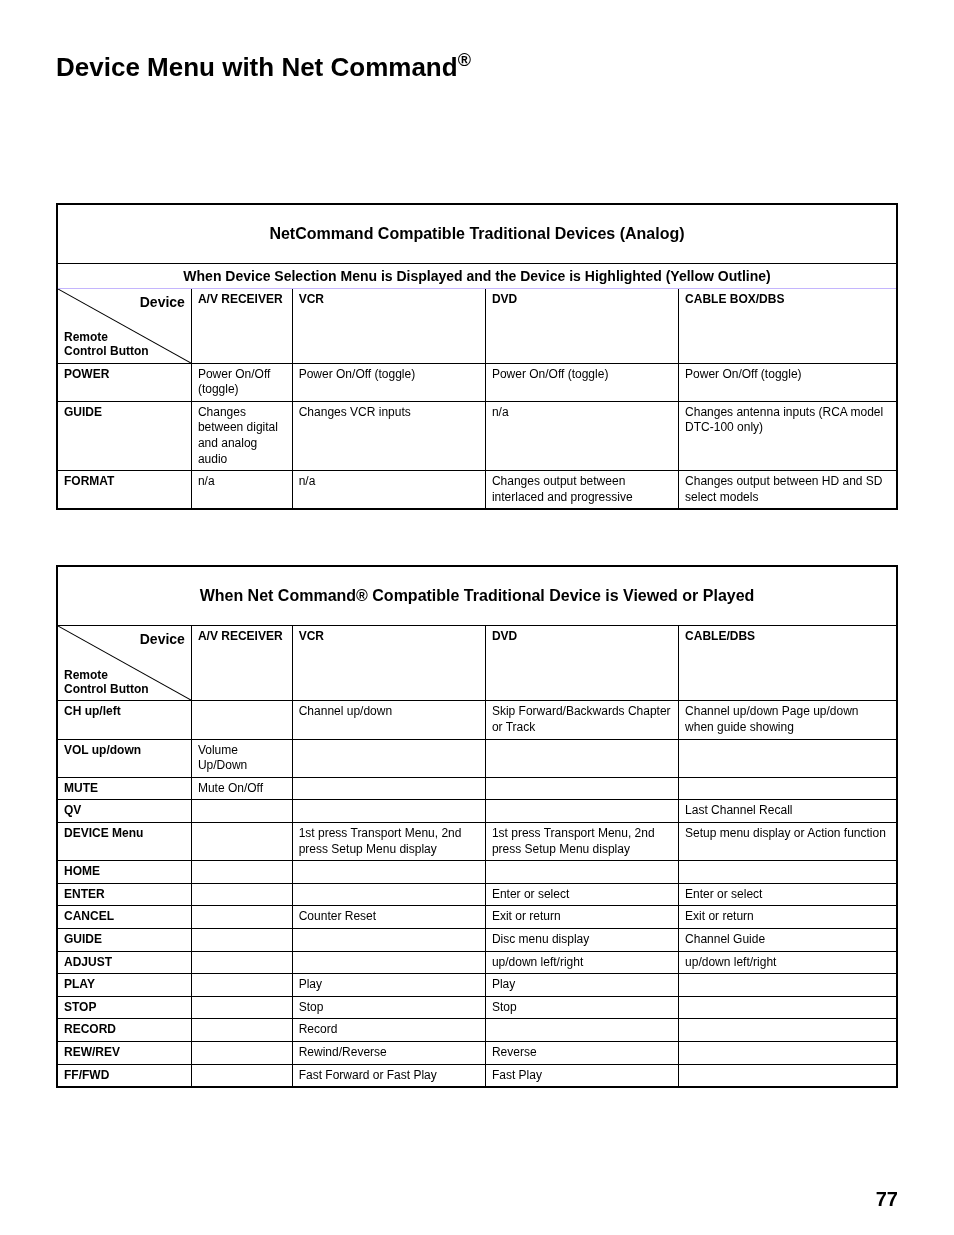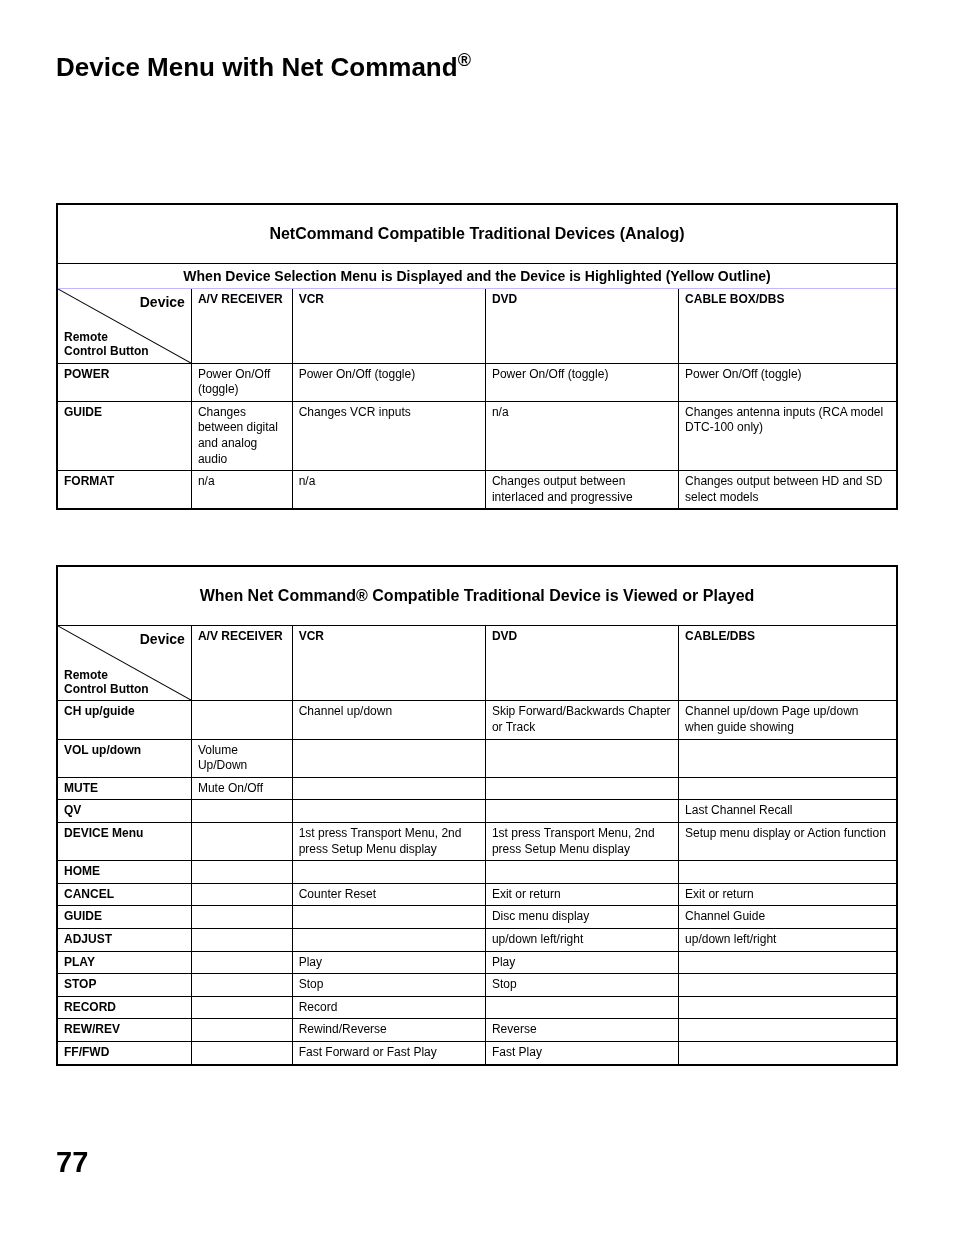--- a/index.html
+++ b/index.html
@@ -70,23 +70,24 @@
     font-weight: bold;
   }
   .diag-bot {
     position: absolute;
     bottom: 4px; left: 6px;
     font-size: 12px;
     font-weight: bold;
     line-height: 1.2;
   }
   .page-num {
-    font-size: 29px;
-    font-weight: bold;
-    margin-top: 80px;
+    text-align: right;
+    font-size: 20px;
+    font-weight: bold;
+    margin-top: 100px;
   }
 </style>
 </head>
 <body>
 
 <h1>
   <span>Device Menu with Net Command</span><sup>®</sup>
 </h1>
 
 <table class="device-table">
@@ -170,21 +171,21 @@
       </div>
     </td>
     <td class="cell head">A/V RECEIVER</td>
     <td class="cell head">VCR</td>
     <td class="cell head">DVD</td>
     <td class="cell head">CABLE/DBS</td>
   </tr>
   </tbody>
     <tbody id="t2body">
       <tr>
-        <td class="cell head">CH up/guide</td>
+        <td class="cell head">CH up/left</td>
         <td class="cell"></td>
         <td class="cell">Channel up/down</td>
         <td class="cell">Skip Forward/Backwards Chapter or Track</td>
         <td class="cell">Channel up/down Page up/down when guide showing</td>
       </tr>
       <tr>
         <td class="cell head">VOL up/down</td>
         <td class="cell">Volume Up/Down</td>
         <td class="cell"></td>
         <td class="cell"></td>
@@ -212,20 +213,27 @@
         <td class="cell">Setup menu display or Action function</td>
       </tr>
       <tr>
         <td class="cell head">HOME</td>
         <td class="cell"></td>
         <td class="cell"></td>
         <td class="cell"></td>
         <td class="cell"></td>
       </tr>
       <tr>
+        <td class="cell head">ENTER</td>
+        <td class="cell"></td>
+        <td class="cell"></td>
+        <td class="cell">Enter or select</td>
+        <td class="cell">Enter or select</td>
+      </tr>
+      <tr>
         <td class="cell head">CANCEL</td>
         <td class="cell"></td>
         <td class="cell">Counter Reset</td>
         <td class="cell">Exit or return</td>
         <td class="cell">Exit or return</td>
       </tr>
       <tr>
         <td class="cell head">GUIDE</td>
         <td class="cell"></td>
         <td class="cell"></td>

